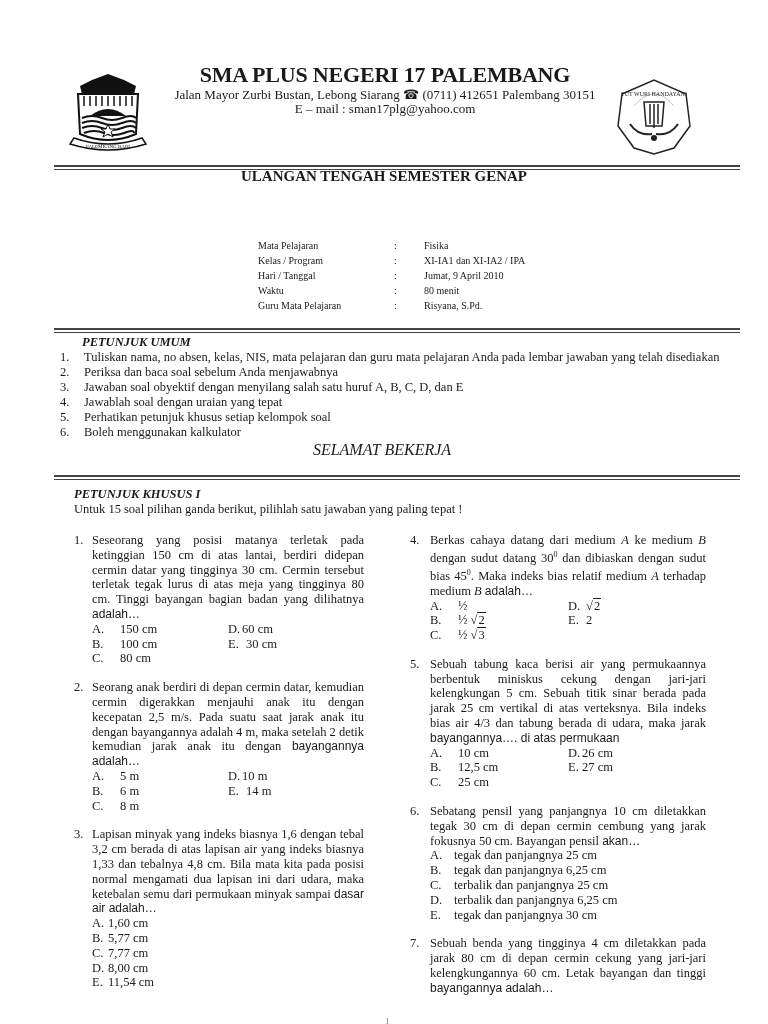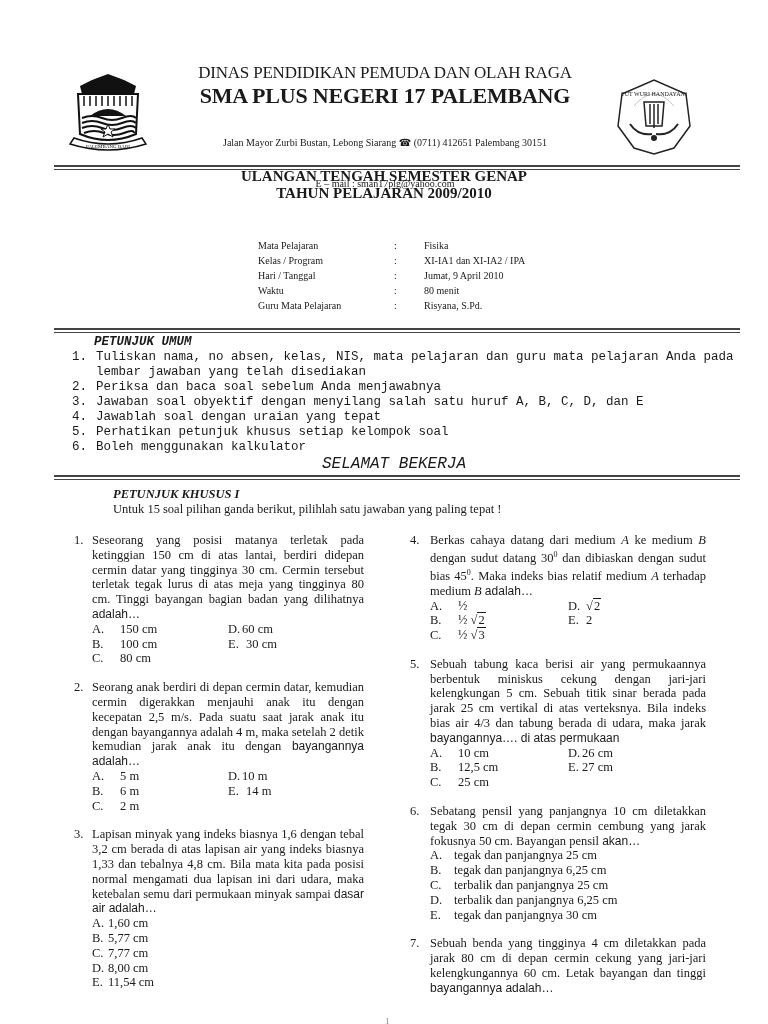--- a/index.html
+++ b/index.html
@@ -10,44 +10,44 @@
     position: relative;
   }
   .page { position: absolute; left: 0; top: 0; width: 768px; height: 1024px; }
 
   
   .logo-left { position: absolute; left: 62px; top: 72px; width: 92px; height: 84px; }
   .logo-right { position: absolute; left: 612px; top: 76px; width: 84px; height: 82px; }
   .head { position: absolute; left: 160px; top: 62px; width: 450px; text-align: center; }
   .head .l1, .head .l2 { font-size: 17px; line-height: 21px; letter-spacing: -0.2px; }
   .head .l3 { font-size: 22px; font-weight: bold; line-height: 26px; letter-spacing: -0.2px; }
-  .head .l4, .head .l5 { font-size: 10px; line-height: 14px; margin-top: 27px; }
+  .head .l4, .head .l5 { font-size: 13px; line-height: 14px; }
 
   .rule-double { position: absolute; left: 54px; width: 686px; height: 5px;
     border-top: 2px solid #444; border-bottom: 1.5px solid #444; box-sizing: border-box; }
 
   
   .exam-title { position: absolute; left: 0; width: 768px; top: 168px; text-align: center;
     font-weight: bold; font-size: 15px; line-height: 17px; }
 
   .info { position: absolute; left: 258px; top: 238px; font-size: 10px; line-height: 15px; }
   .info .row { display: flex; }
   .info .lbl { width: 136px; }
   .info .colon { width: 30px; }
 
   
-  .pu { position: absolute; left: 54px; top: 335px; width: 680px; font-size: 12.5px; line-height: 15px; font-family: Liberation Mono, monospace; }
+  .pu { position: absolute; left: 42px; top: 335px; width: 680px; font-size: 12.5px; line-height: 15px; }
   .pu-title { margin-left: 40px; font-weight: bold; font-style: italic; font-size: 12.5px; }
   .pu-item { display: flex; }
   .pu-item .num { width: 42px; padding-left: 18px; box-sizing: border-box; }
   .pu-item .txt { flex: 1; }
   .selamat { text-align: center; font-style: italic; margin-top: 2px; font-size: 16px; }
 
   
-  .pk { position: absolute; left: 74px; top: 487px; font-size: 12.5px; line-height: 15px; margin-left: 39px; }
+  .pk { position: absolute; left: 74px; top: 487px; font-size: 12.5px; line-height: 15px; }
   .pk-title { font-weight: bold; font-style: italic; }
 
   .col { position: absolute; font-size: 12.5px; line-height: 14.8px; }
   .col-left { left: 74px; top: 533px; width: 290px; }
   .col-right { left: 410px; top: 533px; width: 296px; }
 
   .q { display: flex; margin-bottom: 14px; }
   .q .qn { width: 18px; flex: none; }
   .q .qb { flex: 1; }
   .q .qtext { text-align: justify; }
@@ -86,21 +86,20 @@
       <path d="M20 51 Q30 47 40 51 T60 51 T74 51"></path>
       <path d="M20 56 Q30 52 40 56 T60 56 T74 56"></path>
       <path d="M22 61 Q32 57 42 61 T62 61 T72 61"></path>
     </g>
     <polygon points="46,52 48,57 53,57 49,60 51,65 46,62 41,65 43,60 39,57 44,57" fill="#fff" stroke="#111"></polygon>
     <path d="M8 72 Q46 84 84 72 L80 66 Q46 78 12 66 Z" fill="#fff" stroke="#111" stroke-width="1.5"></path>
     <text x="46" y="76" font-size="5" text-anchor="middle" fill="#111">PALEMBANG BARI</text>
   </svg>
 
   <div class="head">
-    <div class="l2">DINAS PENDIDIKAN PEMUDA DAN OLAH RAGA</div>
     <div class="l3">SMA PLUS NEGERI 17 PALEMBANG</div>
     <div class="l4">Jalan Mayor Zurbi Bustan, Lebong Siarang ☎ (0711) 412651 Palembang 30151</div>
     <div class="l5">E – mail : sman17plg@yahoo.com</div>
   </div>
 
   <svg class="logo-right" viewBox="0 0 84 82">
     <path d="M10 18 L42 4 L74 18 L78 50 L62 72 L42 78 L22 72 L6 50 Z" fill="none" stroke="#222" stroke-width="1.5"></path>
     <path d="M22 30 Q42 6 62 30" fill="none" stroke="#888" stroke-width="0.5"></path>
     <text x="42" y="20" font-size="6" text-anchor="middle" fill="#222">TUT WURI HANDAYANI</text>
     <path d="M32 26 L52 26 L50 50 L34 50 Z" fill="none" stroke="#222" stroke-width="1.5"></path>
@@ -111,21 +110,20 @@
     </g>
     <path d="M18 48 Q26 60 40 58" fill="none" stroke="#222" stroke-width="2"></path>
     <path d="M66 48 Q58 60 44 58" fill="none" stroke="#222" stroke-width="2"></path>
     <circle cx="42" cy="62" r="3" fill="#222"></circle>
   </svg>
 
   <div class="rule-double" style="top:165px;"></div>
 
   <div class="exam-title">
     <div>ULANGAN TENGAH SEMESTER GENAP</div>
-    <div>TAHUN PELAJARAN 2009/2010</div>
   </div>
 
   <div class="info">
     <div class="row">
       <span class="lbl">Mata Pelajaran</span>
         <span class="colon">:</span>
         <span>Fisika</span>
     </div>
     <div class="row">
       <span class="lbl">Kelas / Program</span>
@@ -234,21 +232,21 @@
           <div class="opt">
               <span class="ol">B.</span>
               <span>6 m</span>
             </div>
           <div class="opt">
               <span class="ol" style="width:18px">E.</span>
               <span>14 m</span>
             </div>
           <div class="opt">
               <span class="ol">C.</span>
-              <span>2 m</span>
+              <span>8 m</span>
             </div>
         </div>
       </div>
     </div>
 
     <div class="q">
       <span class="qn">3.</span>
       <div class="qb">
         <div class="qtext"><span>Lapisan minyak yang indeks biasnya 1,6 dengan tebal 3,2 cm berada di atas lapisan air yang indeks biasnya 1,33 dan tebalnya 4,8 cm. Bila mata kita pada posisi normal mengamati dua lapisan ini dari udara, maka ketebalan semu dari permukaan minyak sampai</span> <span class="tail">dasar air adalah…</span></div>
         <div class="opts1">

